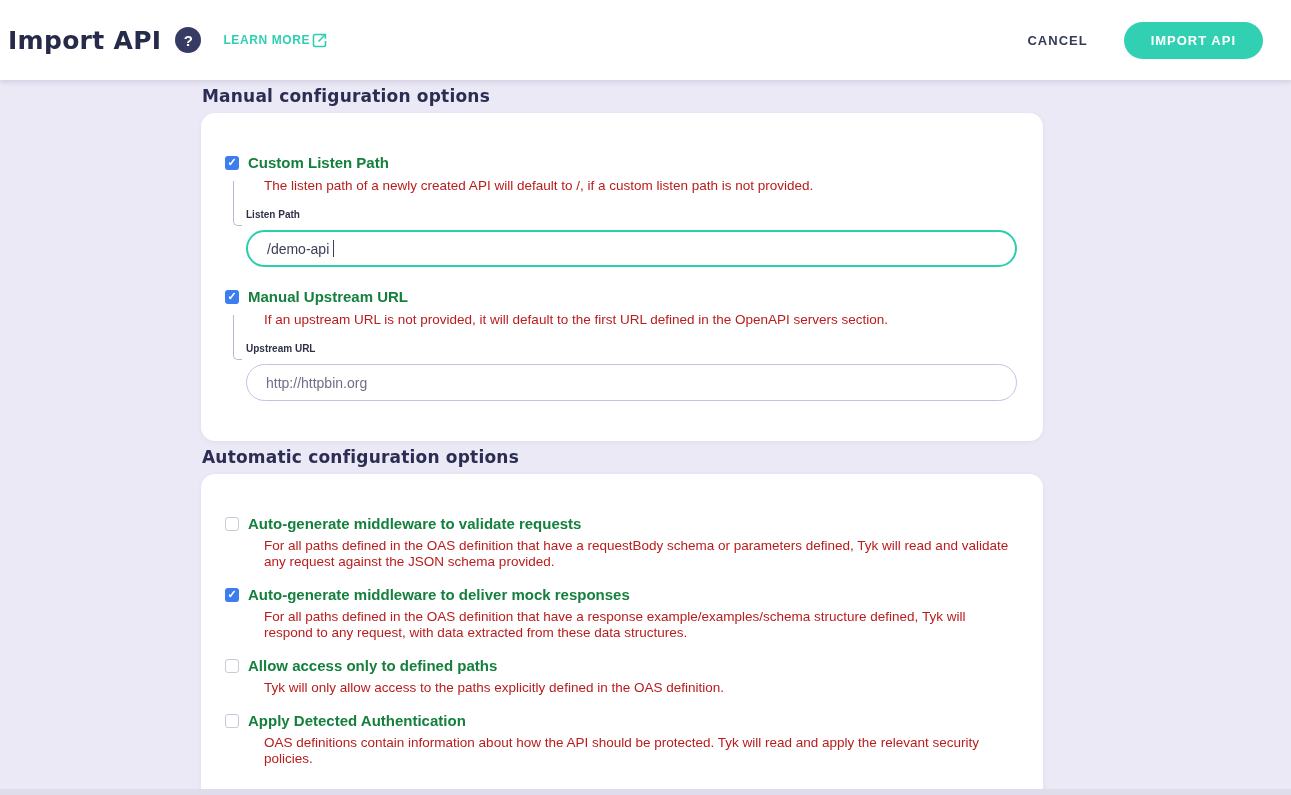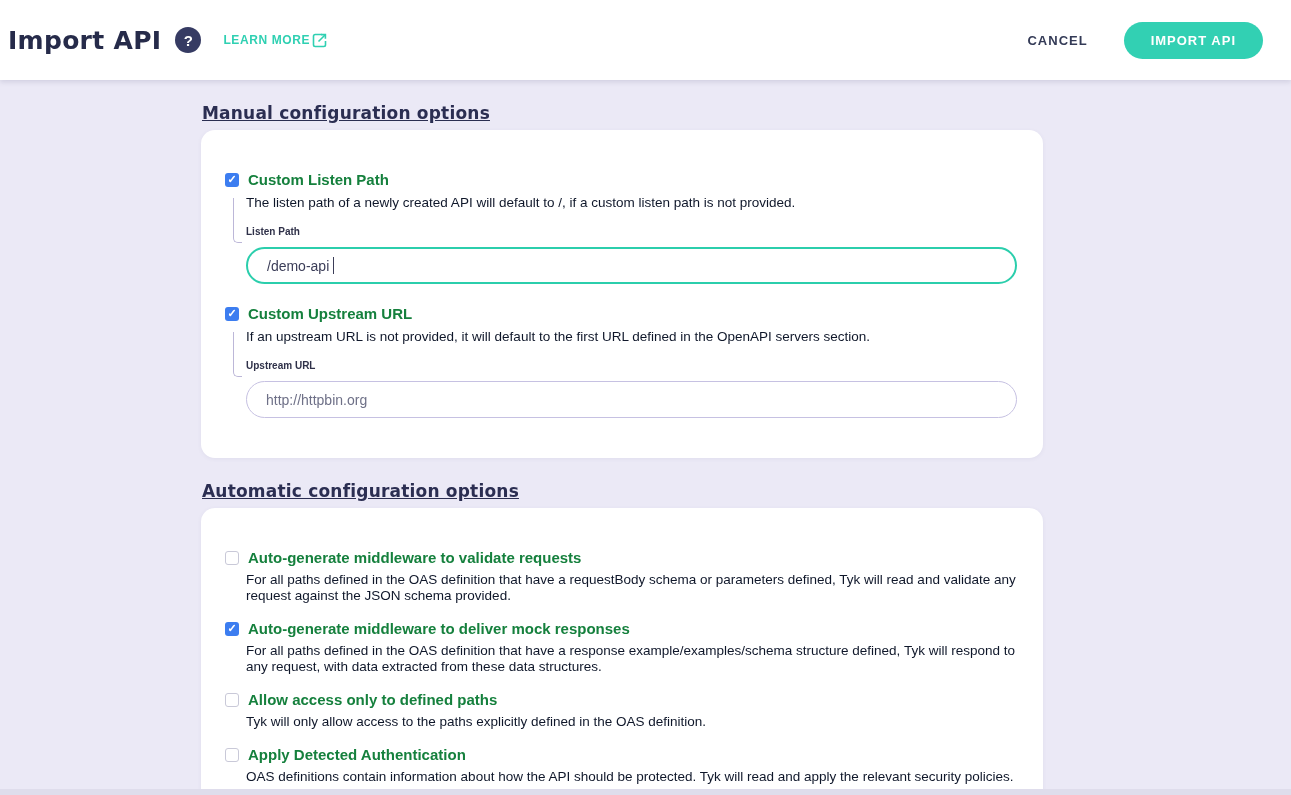--- a/index.html
+++ b/index.html
@@ -76,22 +76,21 @@
     position:relative;
     height:715px;
     padding-left:201px;
   }
   .section-heading {
     font-family:"DejaVu Sans", sans-serif;
     font-size:17px;
     font-weight:600;
     color:#2b2e52;
     letter-spacing:0.2px;
-    padding:23px 0 7px 1px;
-    text-decoration:underline;
+    padding:6px 0 7px 1px;
   }
   .card {
     width:842px;
     background:#ffffff;
     border-radius:14px;
     padding:41px 26px 40px 24px;
     box-shadow:0 1px 4px rgba(80,80,130,0.07);
   }
 
   .checkbox-row {
@@ -133,24 +132,25 @@
     left:8px;
     top:3px;
     width:8px;
     height:44px;
     border-left:1.5px solid #bcb7d8;
     border-bottom:1.5px solid #bcb7d8;
     border-bottom-left-radius:5px;
   }
   .desc {
     font-size:13.5px;
-    color:#0f172a;
+    color:#b91c1c;
     line-height:16px;
     margin-top:7px;
     max-width:772px;
+    margin-left:18px;
   }
   .sub-label {
     font-size:10px;
     font-weight:700;
     color:#2f3149;
     margin-top:15px;
   }
   .input-wrap { position:relative; margin-top:10px; }
   .text-input {
     width:100%;
@@ -230,21 +230,21 @@
           <span class="caret"></span>
         </div>
       </div>
     </div>
 
     <div class="field-group">
       <div class="checkbox-row">
         <span class="cb checked">
           <span class="tick">✓</span>
         </span>
-        <span class="cb-label">Custom Upstream URL</span>
+        <span class="cb-label">Manual Upstream URL</span>
       </div>
       <div class="nested with-line">
         <div class="desc">If an upstream URL is not provided, it will default to the first URL defined in the OpenAPI servers section.</div>
         <div class="sub-label">Upstream URL</div>
         <div class="input-wrap">
           <input class="text-input idle" type="text" placeholder="http://httpbin.org" style="">
         </div>
       </div>
     </div>
 

